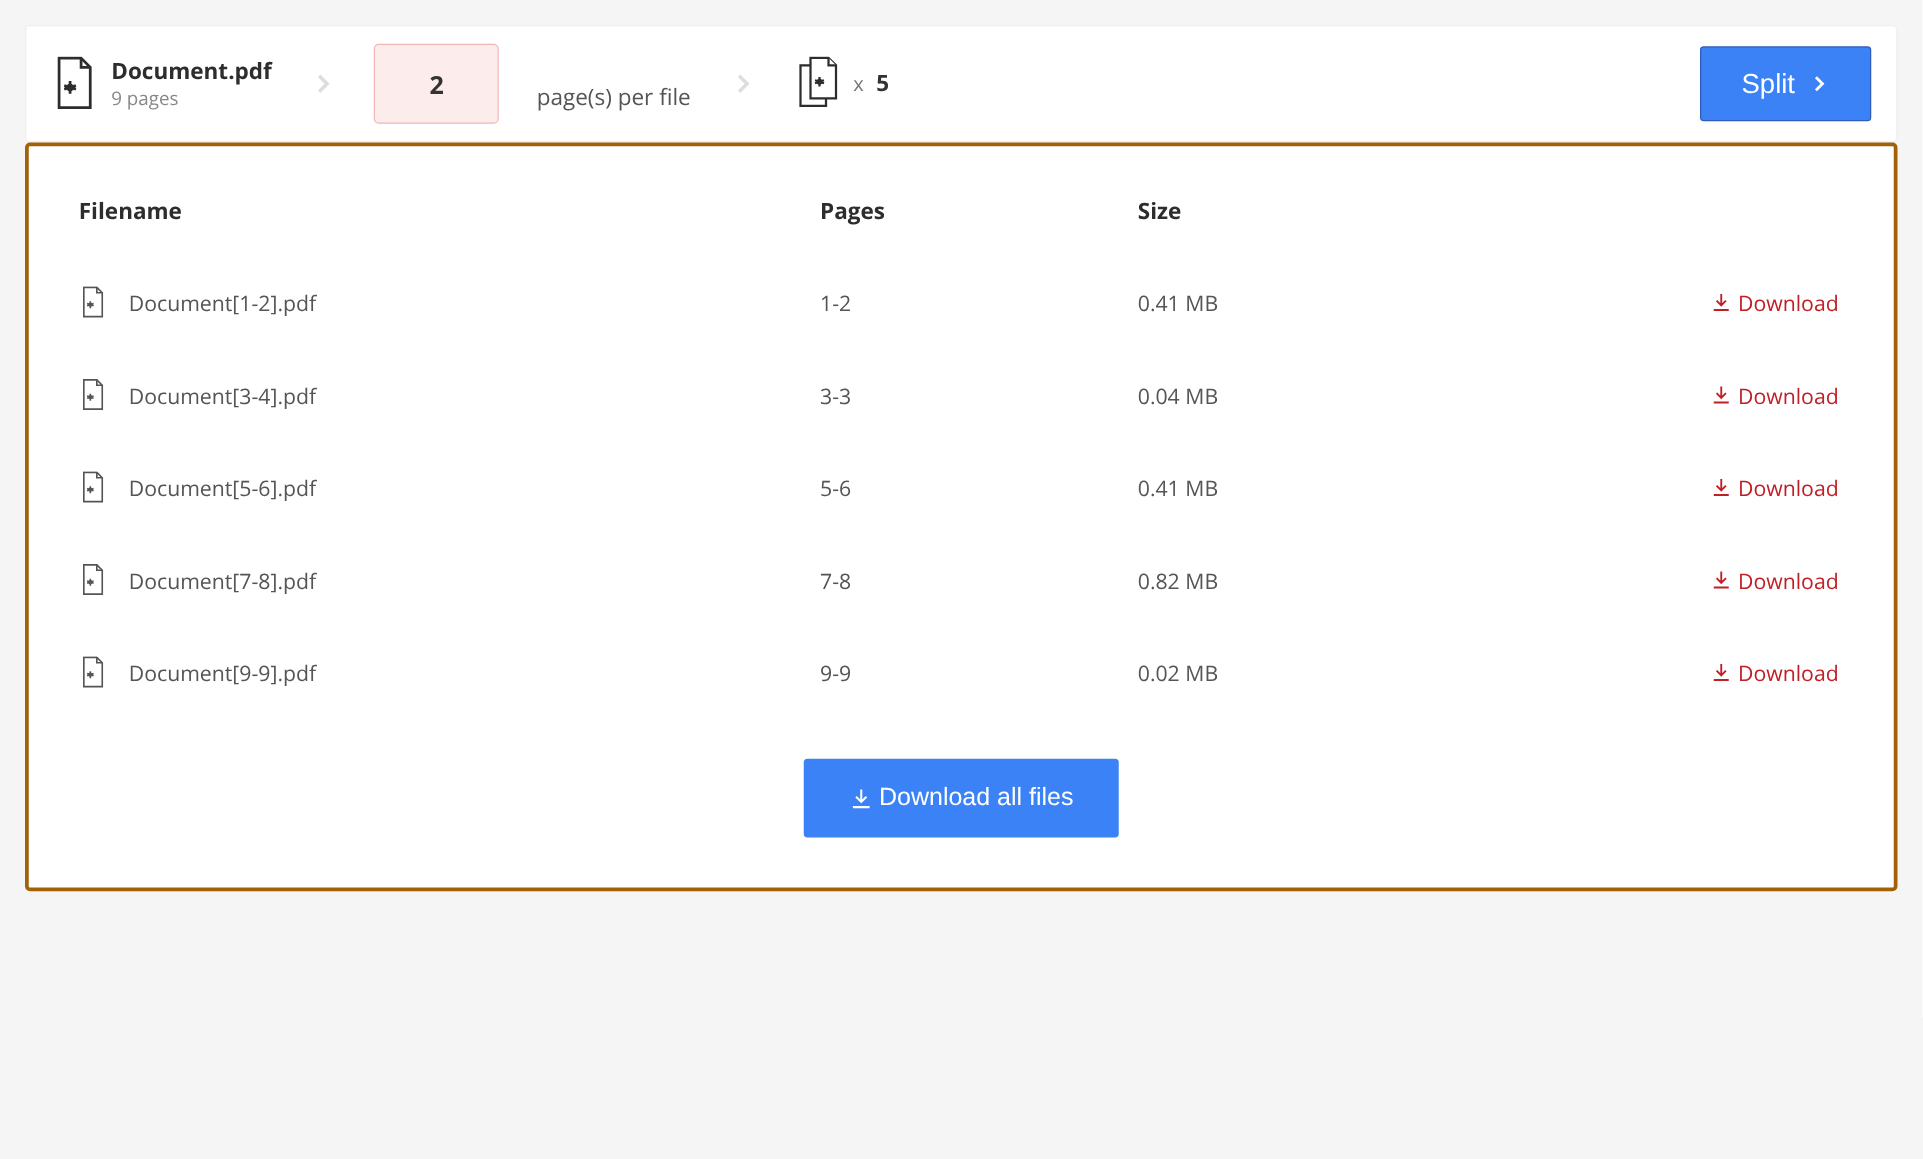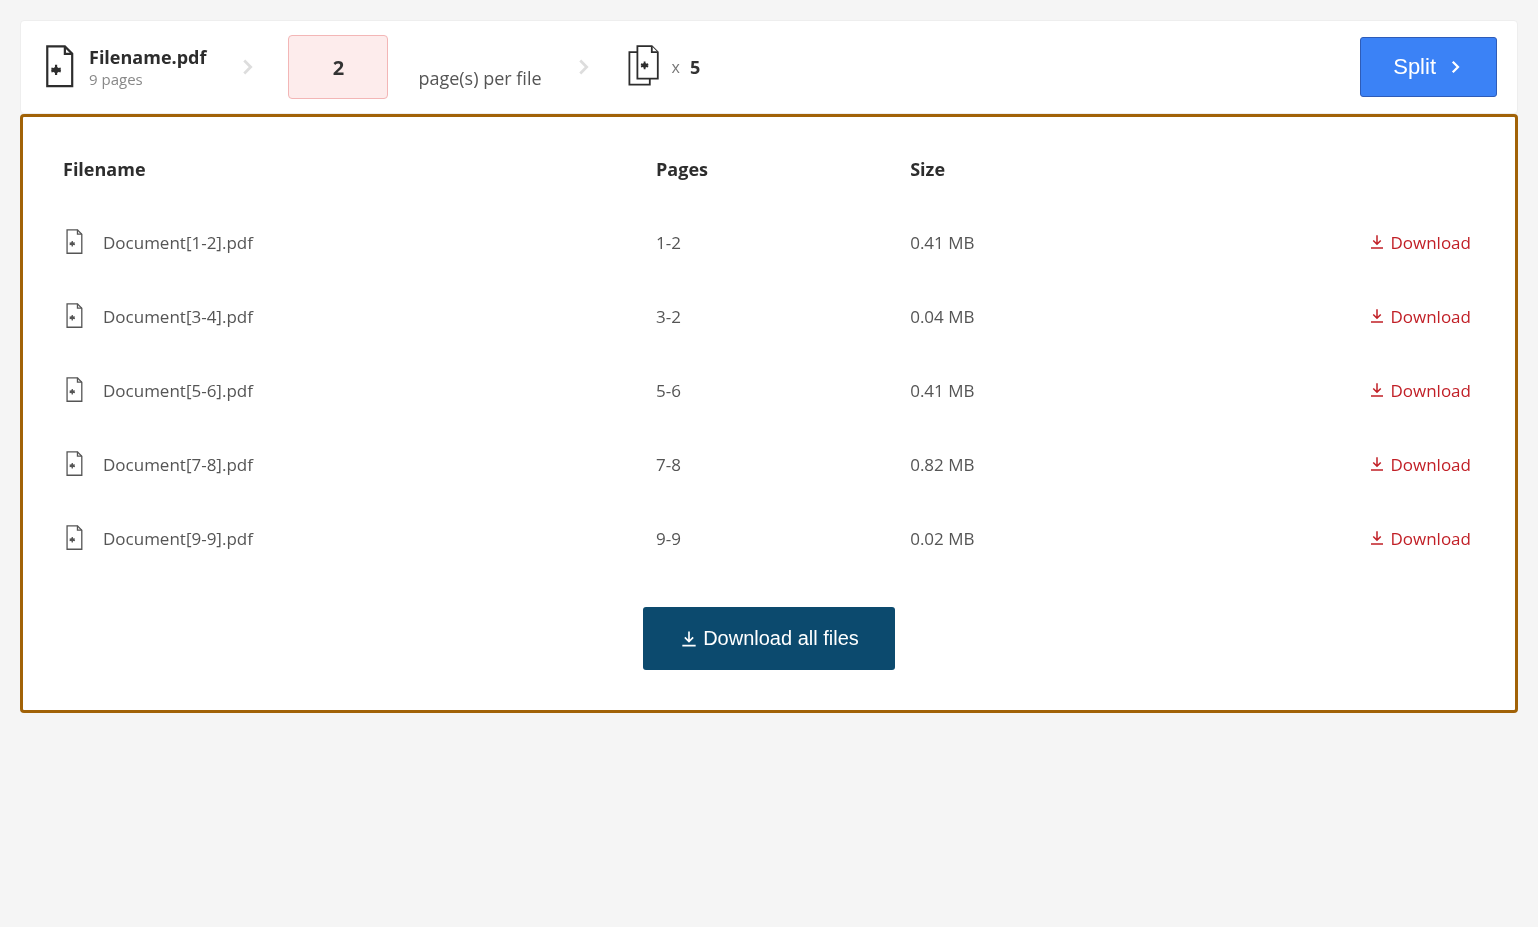--- a/index.html
+++ b/index.html
@@ -108,21 +108,21 @@
     display:flex;
     align-items:center;
     gap:4px;
     cursor:pointer;
     font-size:17px;
     justify-content: flex-end;
     padding-right: 4px;
   }
   .dl-icon { width:18px; height:18px; stroke:#c11f26; stroke-width:2; fill:none; }
   .dl-all-btn {
-    background:#0c4a6e;
+    background:#3b82f6;
     color:#fff;
     border:none;
     border-radius:3px;
     padding: 20px 36px;
     font-size:20px;
     display:flex;
     align-items:center;
     gap:4px;
     margin: 32px auto 0;
     cursor:pointer;
@@ -140,21 +140,21 @@
 
   <div class="top-bar">
     <div class="doc-info">
       <svg class="pdf-icon-lg" viewBox="0 0 24 30">
         <path d="M4 1 h12 l5 5 v22 H4 Z"></path>
         <path d="M16 1 v5 h5"></path>
         <circle cx="10" cy="17" r="1.3"></circle>
         <path d="M10 13.5 v7 M6.8 16 l6.4 2 M6.8 18 l6.4 -2"></path>
       </svg>
       <div class="doc-text">
-        <div class="title">Filename.pdf</div>
+        <div class="title">Document.pdf</div>
         <div class="sub">9 pages</div>
       </div>
     </div>
 
     <svg class="chev" viewBox="0 0 24 24">
         <path d="M9 5 l7 7 -7 7"></path>
       </svg>
 
     <div class="page-count-box">
       <span>2</span>
@@ -223,21 +223,21 @@
           <div class="tbl-row">
     <div class="fname-cell">
       <svg class="pdf-icon-sm" viewBox="0 0 24 30">
         <path d="M4 1 h12 l5 5 v22 H4 Z"></path>
                 <path d="M16 1 v5 h5"></path>
         <circle cx="10" cy="17" r="1.2"></circle>
                 <path d="M10 13.8 v6.4 M7 16 l6 2 M7 18 l6 -2"></path>
       </svg>
       <span class="nm">Document[3-4].pdf</span>
     </div>
-    <div class="pages-cell">3-2</div>
+    <div class="pages-cell">3-3</div>
     <div class="size-cell">0.04 MB</div>
     <div class="dl-link">
       <svg class="dl-icon" viewBox="0 0 24 24">
                 <path d="M12 3 v12 M7 10 l5 5 5-5 M4 20 h16"></path>
               </svg>
       <span>Download</span>
     </div>
           </div>
           <div class="tbl-row">
     <div class="fname-cell">

